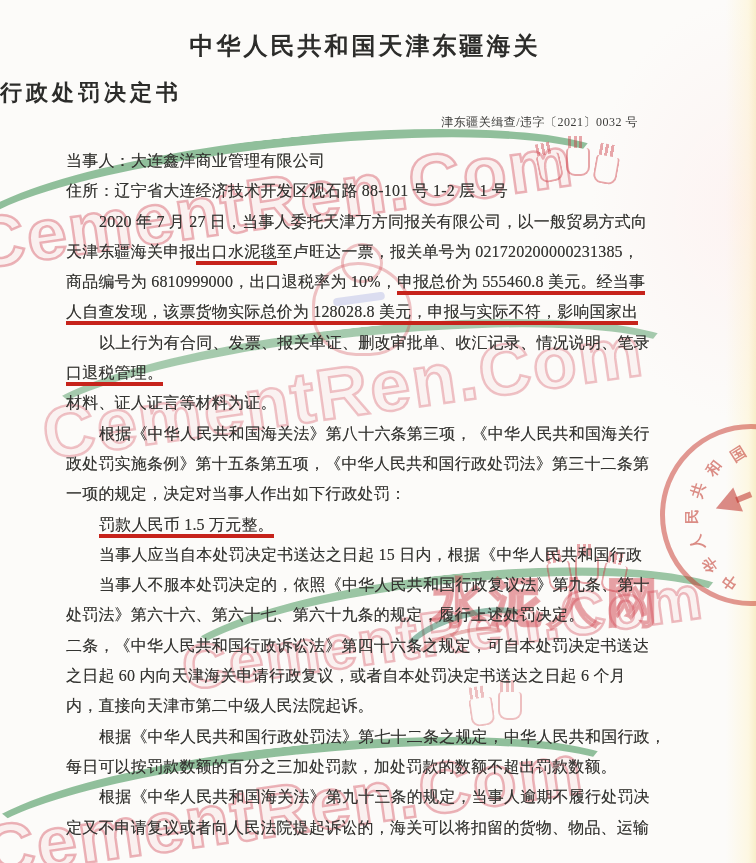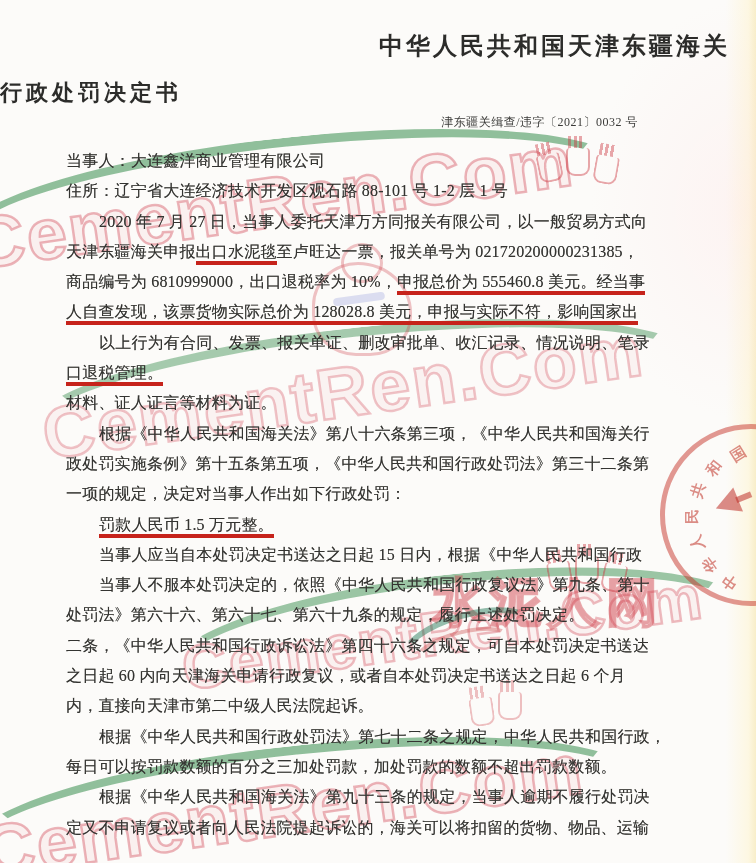--- a/index.html
+++ b/index.html
@@ -7,21 +7,21 @@
     position:relative;width:756px;height:863px;overflow:hidden;
     background:
       radial-gradient(220px 300px at 745px 210px, rgba(255,225,225,.30), rgba(255,225,225,0) 70%),
       linear-gradient(90deg,#fcfbf9 0 96%, #fdf7e2 99%, #f8eec9 100%),
       #fcfbf9;
     font-family:"Liberation Serif","DejaVu Serif",serif;
     color:#32322f;
   }
   
   .title{
-    position:absolute;left:0;top:30px;width:730px;text-align:right;
+    position:absolute;left:0;top:30px;width:730px;text-align:center;
     font-family:"Liberation Sans","DejaVu Sans",sans-serif;
     font-size:24px;font-weight:700;letter-spacing:3px;color:#2c2c2a;
   }
   .subtitle{
     position:absolute;left:0;top:78px;width:730px;text-align:left;
     font-family:"Liberation Sans","DejaVu Sans",sans-serif;
     font-size:22px;font-weight:700;letter-spacing:4px;color:#2c2c2a;
   }
   .docnum{
     position:absolute;right:118px;top:114px;

